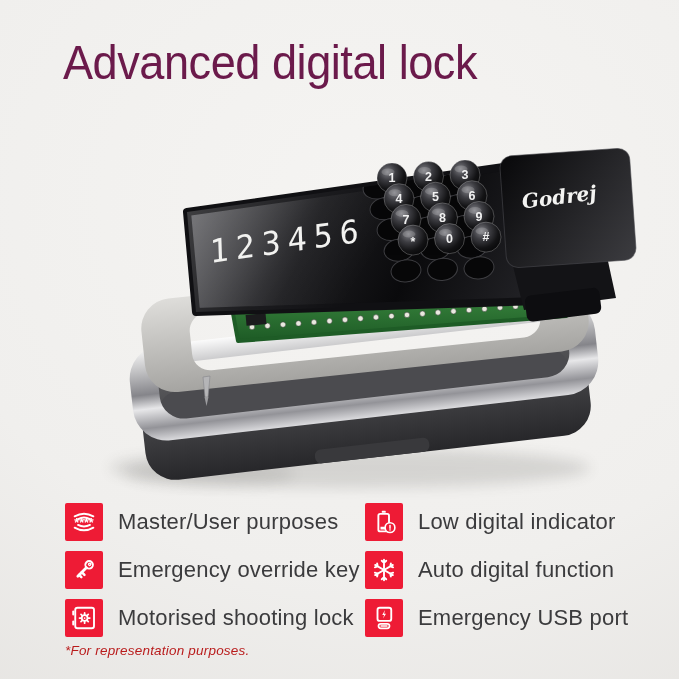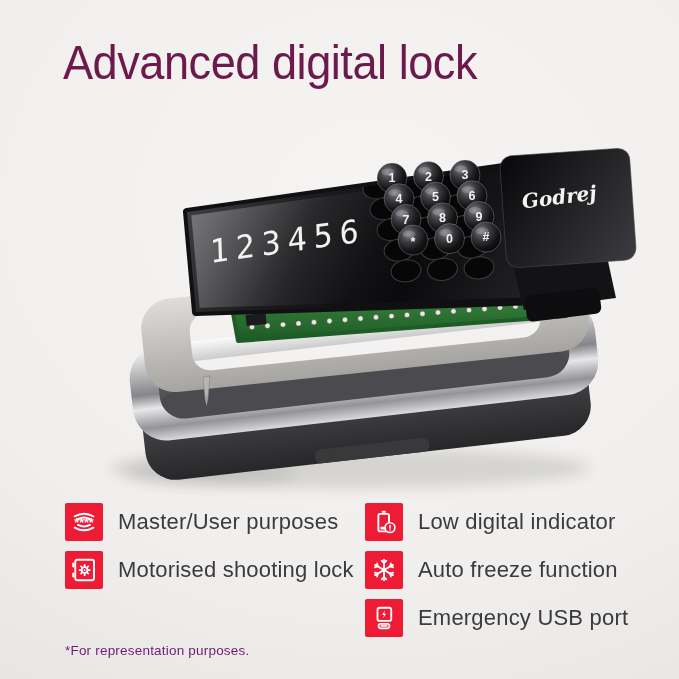--- a/index.html
+++ b/index.html
@@ -20,21 +20,21 @@
   .feature-col{display:flex;flex-direction:column;gap:10px;}
   .feature-col.left{width:340px;}
   .feature-col.right{margin-left:0px;width:260px;}
   .feature-row{display:flex;align-items:center;gap:15px;height:38px;}
   .feature-icon{
     width:38px;height:38px;flex:0 0 38px;border-radius:2px;
     background:#EE1B35;display:flex;align-items:center;justify-content:center;
   }
   .feature-icon svg{width:30px;height:30px;display:block;}
   .feature-label{font-size:22px;color:#3b3b3d;letter-spacing:0.2px;white-space:nowrap;}
-  .footnote{position:absolute;left:65px;top:643px;font-size:13.5px;color:#701a75;letter-spacing:0.2px;}
+  .footnote{position:absolute;left:65px;top:643px;font-size:13.5px;color:#b91c1c;letter-spacing:0.2px;font-style:italic;}
   .seg-display{font-family:"DejaVu Sans Mono",monospace;}
   .logo-script{font-family:"DejaVu Serif",serif;font-style:italic;font-weight:bold;}
 </style>
 </head>
 <body>
 
 <div class="stage">
 
   <h1 class="page-title">Advanced digital lock</h1>
 
@@ -264,20 +264,34 @@
             <path d="M4.5 7.5 Q12 3.2 19.5 7.5"></path>
             <path d="M7.2 9.7 Q12 7.2 16.8 9.7"></path>
             <path d="M4.5 16.5 Q12 20.8 19.5 16.5"></path>
             <path d="M7.2 14.3 Q12 16.8 16.8 14.3"></path>
             <text x="12" y="15.6" text-anchor="middle" font-size="10" font-weight="bold" fill="#fff" stroke="none" font-family="Liberation Sans, sans-serif">****</text>
           </svg>
         </span>
         <span class="feature-label">Master/User purposes</span>
       </div>
 
+      <div class="feature-row">
+        <span class="feature-icon">
+          <svg viewBox="0 0 24 24" fill="none" stroke="#fff" stroke-linecap="round">
+            <g transform="rotate(45 12 12)">
+              <circle cx="12" cy="6.2" r="3" stroke-width="1.6"></circle>
+              <circle cx="12" cy="5.6" r="0.9" stroke-width="1.1"></circle>
+              <line x1="12" y1="9.4" x2="12" y2="19" stroke-width="2.2"></line>
+              <line x1="12" y1="14.5" x2="15" y2="14.5" stroke-width="2"></line>
+              <line x1="12" y1="17.5" x2="14.5" y2="17.5" stroke-width="2"></line>
+            </g>
+          </svg>
+        </span>
+        <span class="feature-label">Emergency override key</span>
+      </div>
 
       <div class="feature-row">
         <span class="feature-icon">
           <svg viewBox="0 0 24 24" fill="none" stroke="#fff" stroke-linecap="round">
             <rect x="5" y="3.8" width="15" height="16.4" rx="1.8" stroke-width="1.5"></rect>
             <line x1="3.4" y1="6.8" x2="3.4" y2="9.2" stroke-width="1.6"></line>
             <line x1="3.4" y1="14.8" x2="3.4" y2="17.2" stroke-width="1.6"></line>
             <circle cx="12.5" cy="12" r="2.3" stroke-width="1.4"></circle>
             <g stroke-width="1.4">
               <line x1="12.5" y1="7.9" x2="12.5" y2="9.2"></line>
@@ -316,21 +330,21 @@
         <span class="feature-icon">
           <svg viewBox="0 0 24 24" fill="none" stroke="#fff" stroke-width="1.5" stroke-linecap="round">
             <path id="spk" d="M12 12 L12 3.8 M12 6.3 L10.2 4.6 M12 6.3 L13.8 4.6"></path>
             <use href="#spk" transform="rotate(60 12 12)"></use>
             <use href="#spk" transform="rotate(120 12 12)"></use>
             <use href="#spk" transform="rotate(180 12 12)"></use>
             <use href="#spk" transform="rotate(240 12 12)"></use>
             <use href="#spk" transform="rotate(300 12 12)"></use>
           </svg>
         </span>
-        <span class="feature-label">Auto freeze function</span>
+        <span class="feature-label">Auto digital function</span>
       </div>
 
       <div class="feature-row">
         <span class="feature-icon">
           <svg viewBox="0 0 24 24" fill="none" stroke="#fff" stroke-linecap="round" stroke-linejoin="round">
             <rect x="6.8" y="3.8" width="11" height="10.5" rx="1.8" stroke-width="1.5"></rect>
             <polygon points="12.8,5.6 10.6,9.6 12.1,9.6 11.2,12.3 13.6,8.5 12.1,8.5" fill="#fff" stroke="none"></polygon>
             <rect x="7.6" y="16.6" width="8.8" height="3.6" rx="1.8" stroke-width="1.4"></rect>
             <line x1="9.6" y1="18.4" x2="14.4" y2="18.4" stroke-width="1.1"></line>
           </svg>

